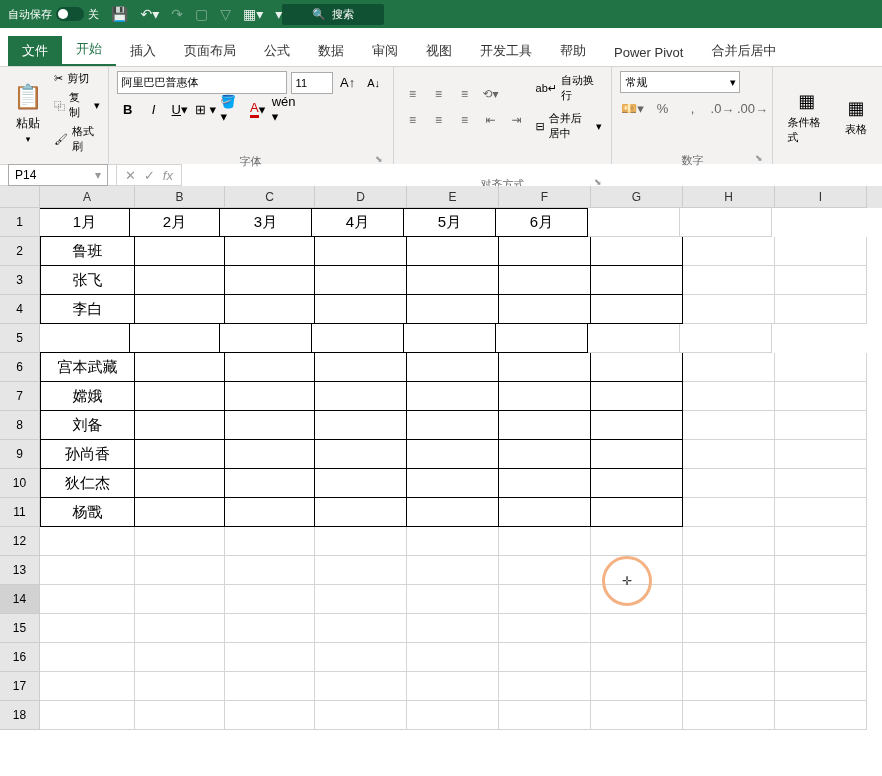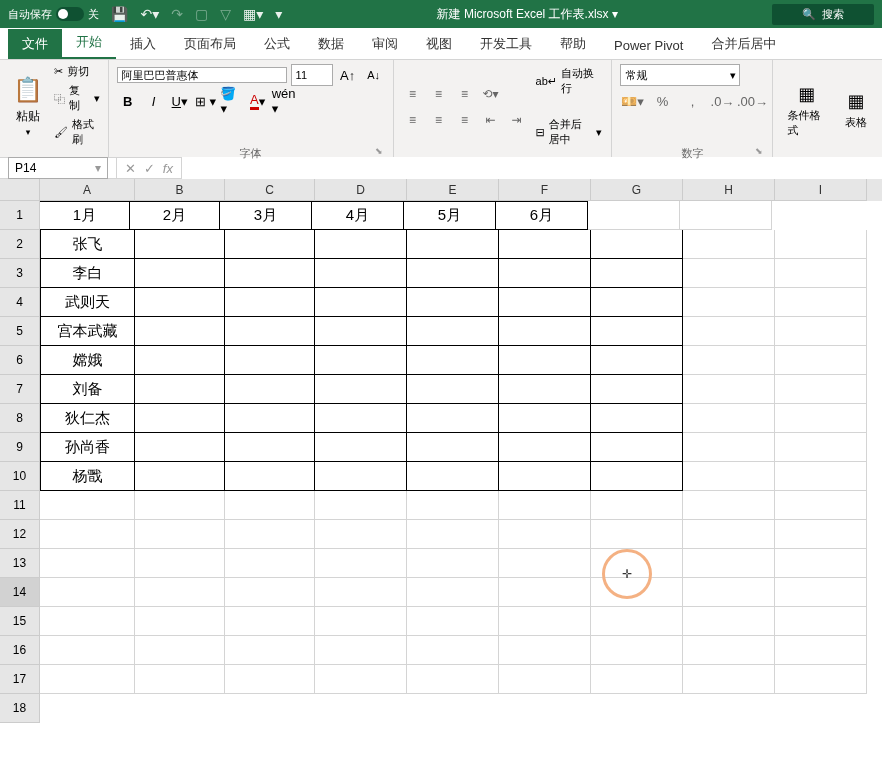--- a/index.html
+++ b/index.html
@@ -10,48 +10,48 @@
     .autosave { display: flex; align-items: center; gap: 4px; font-size: 11px; }
     .toggle { width: 28px; height: 14px; background: #0f5132; border-radius: 7px; position: relative; }
     .toggle::after { content: ''; position: absolute; left: 2px; top: 2px; width: 10px; height: 10px; background: #fff; border-radius: 50%; }
     .qat { display: flex; gap: 12px; margin-left: 12px; align-items: center; }
     .qat-icon { cursor: pointer; opacity: 0.9; font-size: 14px; }
     .qat-disabled { opacity: 0.4; }
     .title-center { flex: 1; text-align: center; font-size: 12px; }
     .search-box { background: #0f5132; padding: 3px 30px; border-radius: 2px; display: flex; align-items: center; gap: 6px; font-size: 11px; }
     
     
-    .menubar { background: #fff; height: 32px; display: flex; align-items: flex-end; padding: 0 8px; border-bottom: 1px solid #d4d4d4; }
+    .menubar { background: #fff; height: 39px; display: flex; align-items: flex-end; padding: 0 8px; border-bottom: 1px solid #d4d4d4; }
     .tab { padding: 6px 14px; cursor: pointer; font-size: 13px; color: #333; }
     .tab-file { background: #217346; color: #fff; }
     .tab-active { border-bottom: 2px solid #217346; color: #217346; font-weight: 500; }
     
     
     .ribbon { background: #f3f2f1; height: 98px; display: flex; border-bottom: 1px solid #d4d4d4; }
     .group { border-right: 1px solid #d4d4d4; display: flex; flex-direction: column; padding: 4px 8px 2px; }
     .group-content { flex: 1; display: flex; align-items: center; gap: 6px; }
     .group-label { text-align: center; font-size: 11px; color: #666; padding: 2px 0; position: relative; margin-top: 32px; }
     .group-label::after { content: '⬊'; position: absolute; right: 2px; font-size: 9px; color: #999; }
     
     .paste-btn { display: flex; flex-direction: column; align-items: center; gap: 2px; padding: 4px; cursor: pointer; }
     .paste-icon { width: 32px; height: 32px; display: flex; align-items: center; justify-content: center; font-size: 24px; }
     .clip-actions { display: flex; flex-direction: column; gap: 4px; font-size: 11px; }
     .clip-item { display: flex; align-items: center; gap: 4px; cursor: pointer; }
     
     .font-row { display: flex; gap: 4px; align-items: center; }
-    .font-name { width: 170px; height: 16px; border: 1px solid #ababab; background: #fff; padding: 0 4px; font-size: 11px; }
+    .font-name { width: 170px; height: 23px; border: 1px solid #ababab; background: #fff; padding: 0 4px; font-size: 11px; }
     .font-size { width: 42px; height: 22px; border: 1px solid #ababab; background: #fff; padding: 0 4px; font-size: 11px; }
     .fbtn { width: 22px; height: 22px; display: flex; align-items: center; justify-content: center; cursor: pointer; font-size: 13px; }
     .fbtn.small { font-size: 11px; }
     .font-stack { display: flex; flex-direction: column; gap: 4px; }
     
     .align-stack { display: flex; flex-direction: column; gap: 4px; }
     .align-row { display: flex; gap: 4px; }
     .abtn { width: 22px; height: 22px; display: flex; align-items: center; justify-content: center; cursor: pointer; font-size: 12px; color: #666; }
-    .align-right { display: flex; flex-direction: column; gap: 17px; font-size: 11px; }
+    .align-right { display: flex; flex-direction: column; gap: 4px; font-size: 11px; }
     .ar-item { display: flex; align-items: center; gap: 4px; cursor: pointer; padding: 2px; }
     
     .num-stack { display: flex; flex-direction: column; gap: 4px; }
     .num-format { width: 120px; height: 22px; border: 1px solid #ababab; background: #fff; padding: 0 4px; font-size: 11px; display: flex; align-items: center; justify-content: space-between; }
     .num-row { display: flex; gap: 6px; }
     .nbtn { width: 24px; height: 22px; display: flex; align-items: center; justify-content: center; cursor: pointer; font-size: 13px; color: #666; }
     
     .style-item { display: flex; flex-direction: column; align-items: center; gap: 2px; cursor: pointer; font-size: 11px; padding: 4px 6px; }
     .style-icon { width: 24px; height: 24px; display: flex; align-items: center; justify-content: center; font-size: 18px; }
     
@@ -94,23 +94,20 @@
     <span>关</span>
   </div>
   <div class="qat">
     <span class="qat-icon">💾</span>
     <span class="qat-icon">↶▾</span>
     <span class="qat-icon qat-disabled">↷</span>
     <span class="qat-icon qat-disabled">▢</span>
     <span class="qat-icon qat-disabled">▽</span>
     <span class="qat-icon">▦▾</span>
     <span class="qat-icon">▾</span>
-  </div>
-  <div class="title-center">
-    <span>新建 Microsoft Excel 工作表.xlsx</span> ▾
   </div>
   <div class="search-box">
     <span>🔍</span>
     <span>搜索</span>
   </div>
 </div>
 
 <div class="menubar">
   <div class="tab tab-file">文件</div>
   <div class="tab tab-active">开始</div>
@@ -290,20 +287,31 @@
           <div class="cell colw-b bordered bordered-top">1月</div>
           <div class="cell colw-c bordered bordered-top">2月</div>
           <div class="cell colw-d bordered bordered-top">3月</div>
           <div class="cell colw-e bordered bordered-top">4月</div>
           <div class="cell colw-f bordered bordered-top">5月</div>
           <div class="cell colw-g bordered bordered-top">6月</div>
           <div class="cell colw-h"></div>
           <div class="cell colw-i"></div>
         </div>
         <div class="cellrow">
+          <div class="cell colw-a bordered bordered-left">鲁班</div>
+          <div class="cell colw-b bordered"></div>
+          <div class="cell colw-c bordered"></div>
+          <div class="cell colw-d bordered"></div>
+          <div class="cell colw-e bordered"></div>
+          <div class="cell colw-f bordered"></div>
+          <div class="cell colw-g bordered"></div>
+          <div class="cell colw-h"></div>
+          <div class="cell colw-i"></div>
+        </div>
+        <div class="cellrow">
           <div class="cell colw-a bordered bordered-left">张飞</div>
           <div class="cell colw-b bordered"></div>
           <div class="cell colw-c bordered"></div>
           <div class="cell colw-d bordered"></div>
           <div class="cell colw-e bordered"></div>
           <div class="cell colw-f bordered"></div>
           <div class="cell colw-g bordered"></div>
           <div class="cell colw-h"></div>
           <div class="cell colw-i"></div>
         </div>
@@ -312,21 +320,20 @@
           <div class="cell colw-b bordered"></div>
           <div class="cell colw-c bordered"></div>
           <div class="cell colw-d bordered"></div>
           <div class="cell colw-e bordered"></div>
           <div class="cell colw-f bordered"></div>
           <div class="cell colw-g bordered"></div>
           <div class="cell colw-h"></div>
           <div class="cell colw-i"></div>
         </div>
         <div class="cellrow">
-          <div class="cell colw-a bordered bordered-left">武则天</div>
           <div class="cell colw-b bordered"></div>
           <div class="cell colw-c bordered"></div>
           <div class="cell colw-d bordered"></div>
           <div class="cell colw-e bordered"></div>
           <div class="cell colw-f bordered"></div>
           <div class="cell colw-g bordered"></div>
           <div class="cell colw-h"></div>
           <div class="cell colw-i"></div>
         </div>
         <div class="cellrow">
@@ -356,42 +363,42 @@
           <div class="cell colw-b bordered"></div>
           <div class="cell colw-c bordered"></div>
           <div class="cell colw-d bordered"></div>
           <div class="cell colw-e bordered"></div>
           <div class="cell colw-f bordered"></div>
           <div class="cell colw-g bordered"></div>
           <div class="cell colw-h"></div>
           <div class="cell colw-i"></div>
         </div>
         <div class="cellrow">
+          <div class="cell colw-a bordered bordered-left">孙尚香</div>
+          <div class="cell colw-b bordered"></div>
+          <div class="cell colw-c bordered"></div>
+          <div class="cell colw-d bordered"></div>
+          <div class="cell colw-e bordered"></div>
+          <div class="cell colw-f bordered"></div>
+          <div class="cell colw-g bordered"></div>
+          <div class="cell colw-h"></div>
+          <div class="cell colw-i"></div>
+        </div>
+        <div class="cellrow">
           <div class="cell colw-a bordered bordered-left">狄仁杰</div>
           <div class="cell colw-b bordered"></div>
           <div class="cell colw-c bordered"></div>
           <div class="cell colw-d bordered"></div>
           <div class="cell colw-e bordered"></div>
           <div class="cell colw-f bordered"></div>
           <div class="cell colw-g bordered"></div>
           <div class="cell colw-h"></div>
           <div class="cell colw-i"></div>
         </div>
         <div class="cellrow">
-          <div class="cell colw-a bordered bordered-left">孙尚香</div>
-          <div class="cell colw-b bordered"></div>
-          <div class="cell colw-c bordered"></div>
-          <div class="cell colw-d bordered"></div>
-          <div class="cell colw-e bordered"></div>
-          <div class="cell colw-f bordered"></div>
-          <div class="cell colw-g bordered"></div>
-          <div class="cell colw-h"></div>
-          <div class="cell colw-i"></div>
-        </div>
-        <div class="cellrow">
           <div class="cell colw-a bordered bordered-left">杨戬</div>
           <div class="cell colw-b bordered"></div>
           <div class="cell colw-c bordered"></div>
           <div class="cell colw-d bordered"></div>
           <div class="cell colw-e bordered"></div>
           <div class="cell colw-f bordered"></div>
           <div class="cell colw-g bordered"></div>
           <div class="cell colw-h"></div>
           <div class="cell colw-i"></div>
         </div>

